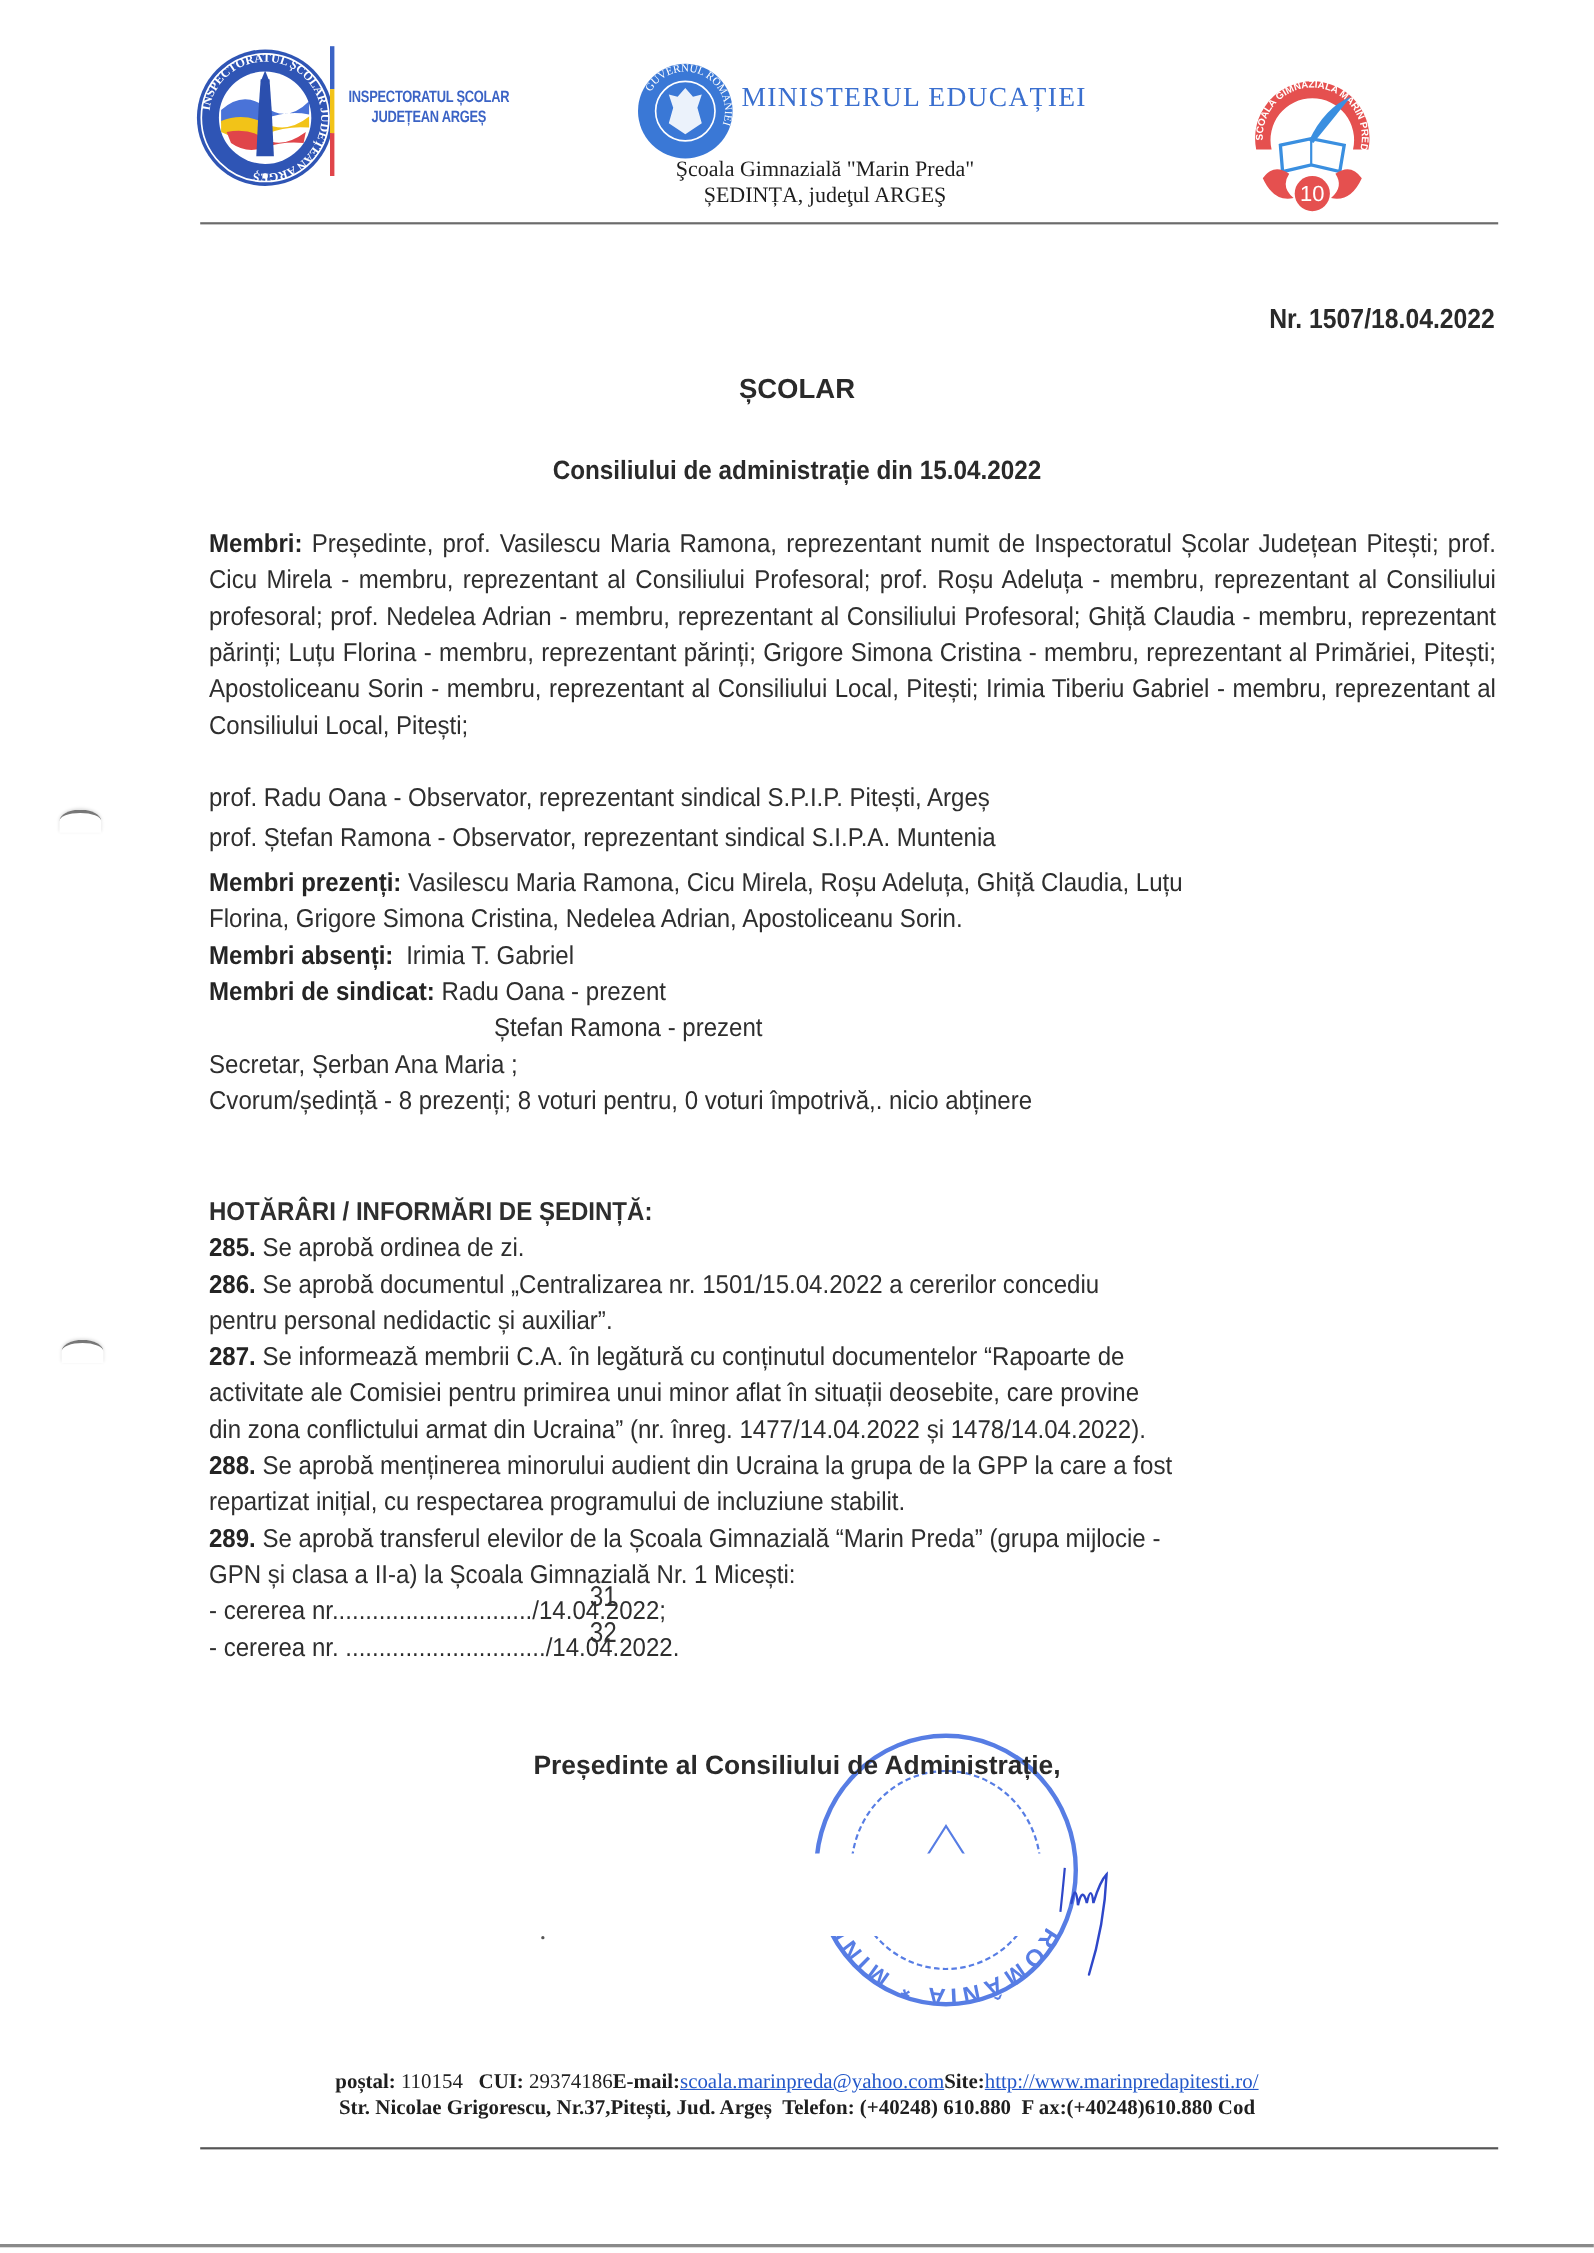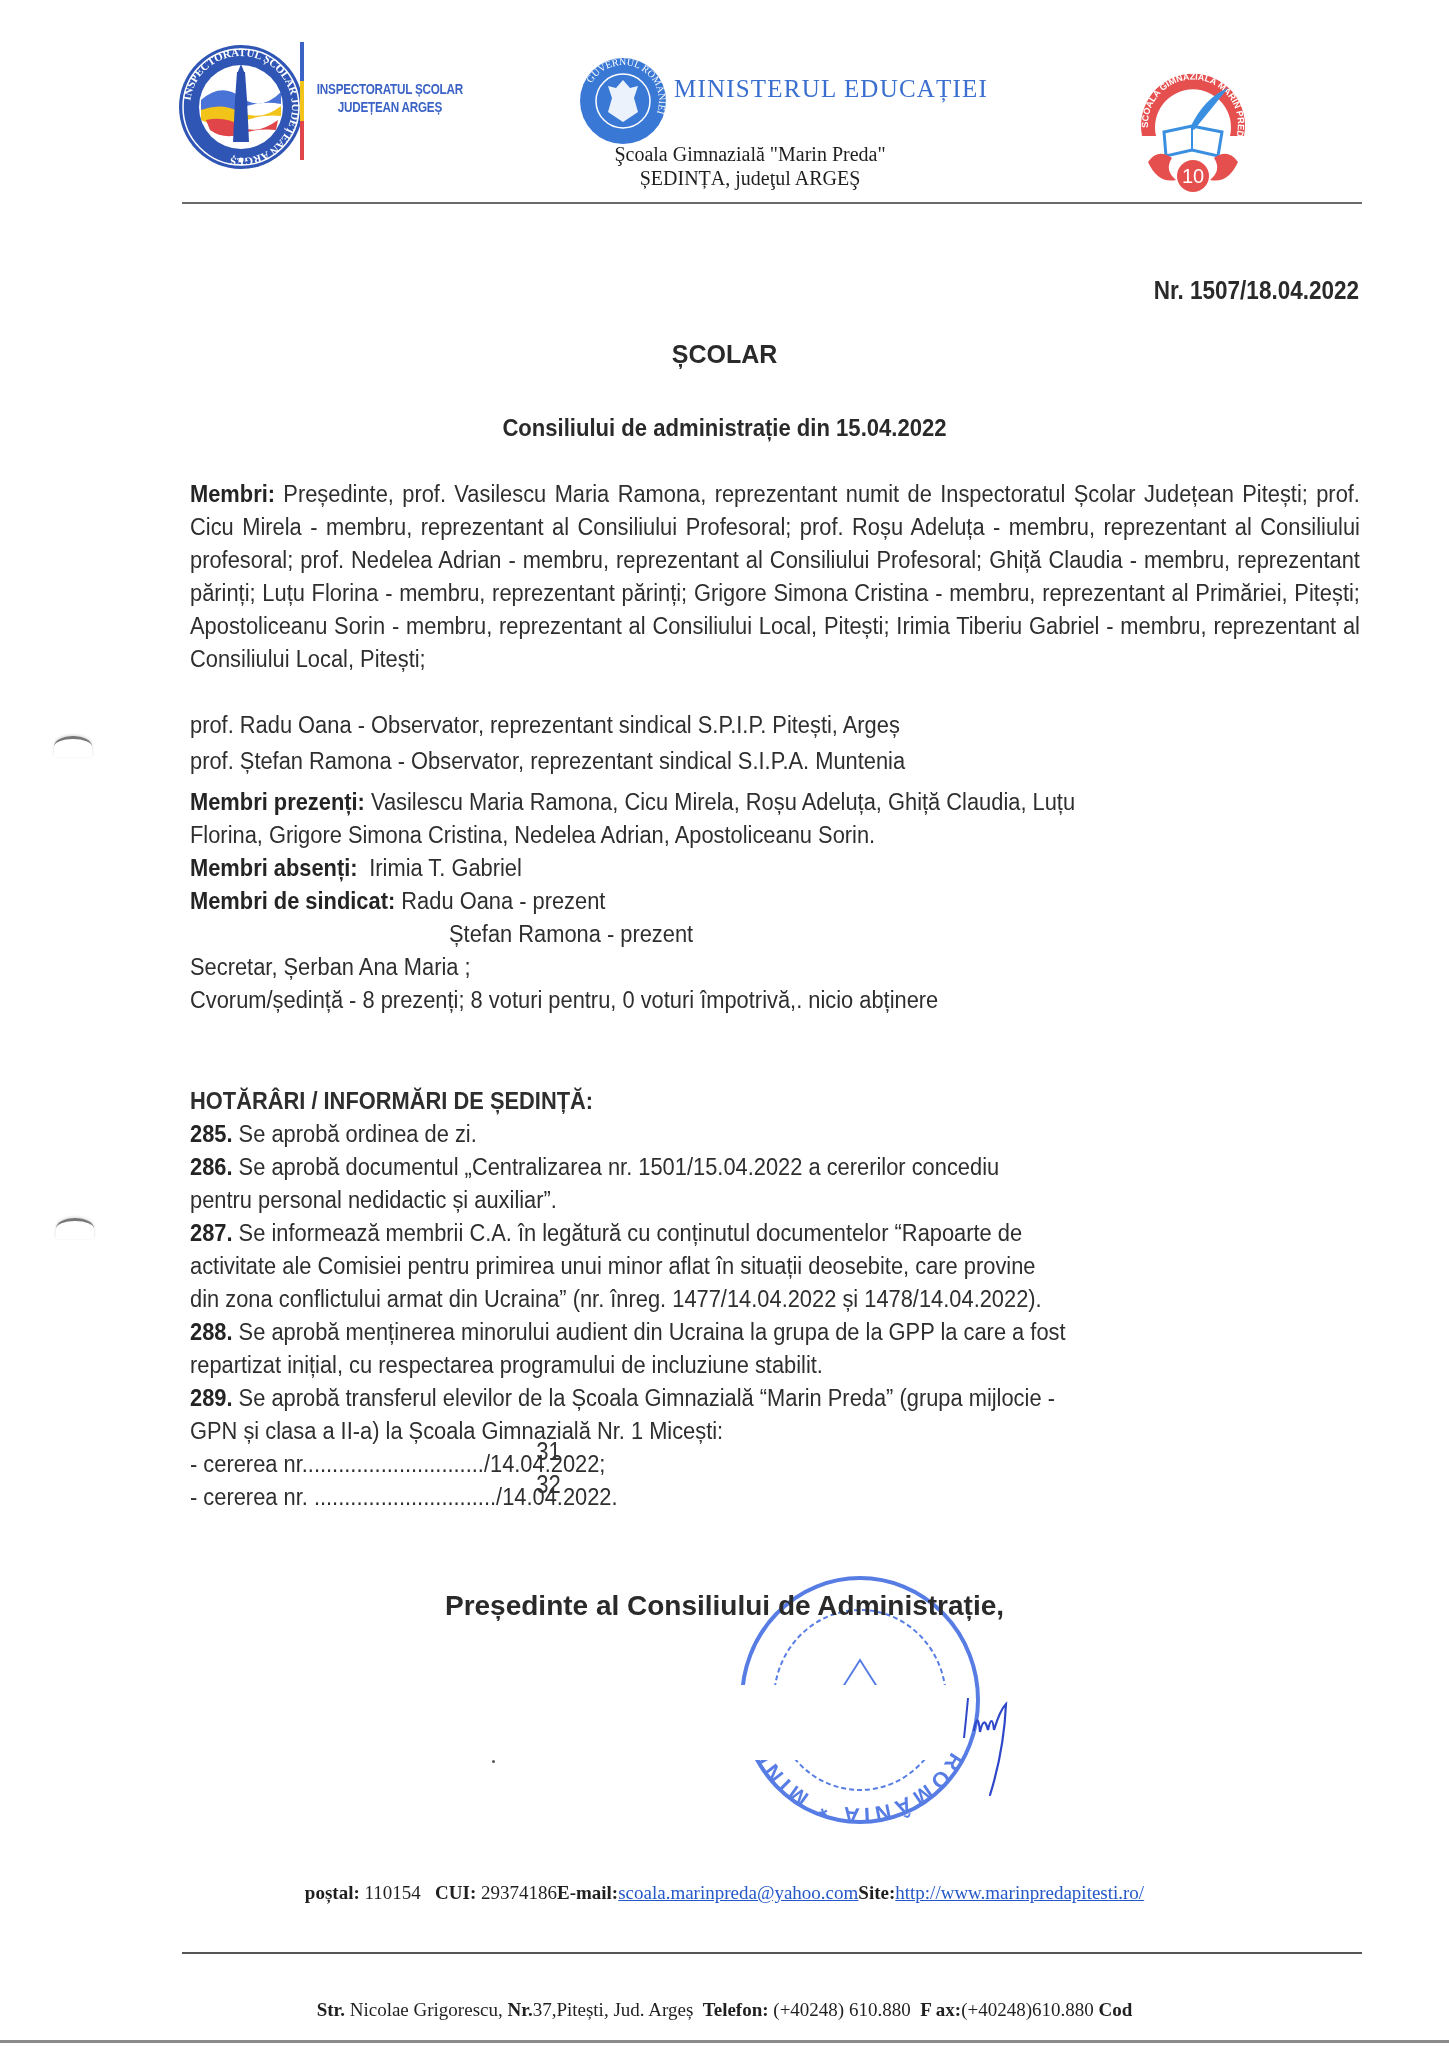--- a/index.html
+++ b/index.html
@@ -58,37 +58,37 @@
   .section-heading { top: 1088px; font-weight: bold; }
 
   .handnum {
     position: absolute; font-family: "Liberation Sans", sans-serif;
     font-size: 26px; color: #333; transform: scaleX(0.85);
   }
 
   
   .sign-block {
     left: 0; width: 1449px; top: 1590px; text-align: center;
-    font-weight: bold; font-size: 28px; line-height: 31px; color: #2a2a2a;
+    font-weight: bold; font-size: 24px; line-height: 31px; color: #2a2a2a;
   }
   .stamp { left: 730px; top: 1565px; width: 260px; height: 270px; opacity: 0.85; }
   .signature { left: 960px; top: 1690px; width: 110px; height: 110px; }
   .dot { left: 492px; top: 1760px; width: 3px; height: 3px; background: #555; border-radius: 50%; }
 
   
   .punch { width: 38px; height: 18px; border-top: 3px solid #777; border-radius: 50% 50% 0 0;
            box-shadow: 0 -1px 3px rgba(0,0,0,0.15); }
 
   
   .hr-bottom { left: 182px; top: 1952px; width: 1180px; height: 2px; background: #555; }
   .footer {
     left: 0; width: 1449px; text-align: center; font-family: "Liberation Serif", serif;
     font-size: 19px; line-height: 28px; color: #1f1f1f;
   }
-  .footer-1 { top: 1996px; }
+  .footer-1 { top: 1903px; font-weight: bold; }
   .footer-2 { top: 1879px; }
   .footer a { color: #2458c9; text-decoration: underline; }
   .hr-page { left: 0; top: 2040px; width: 1449px; height: 3px; background: #8a8a8a; }
 </style>
 </head>
 <body>
 
 <div class="abs logo-isj">
   <svg viewBox="0 0 130 130" width="130" height="130">
     <circle cx="65" cy="65" r="62" fill="#2f55b5"></circle>

